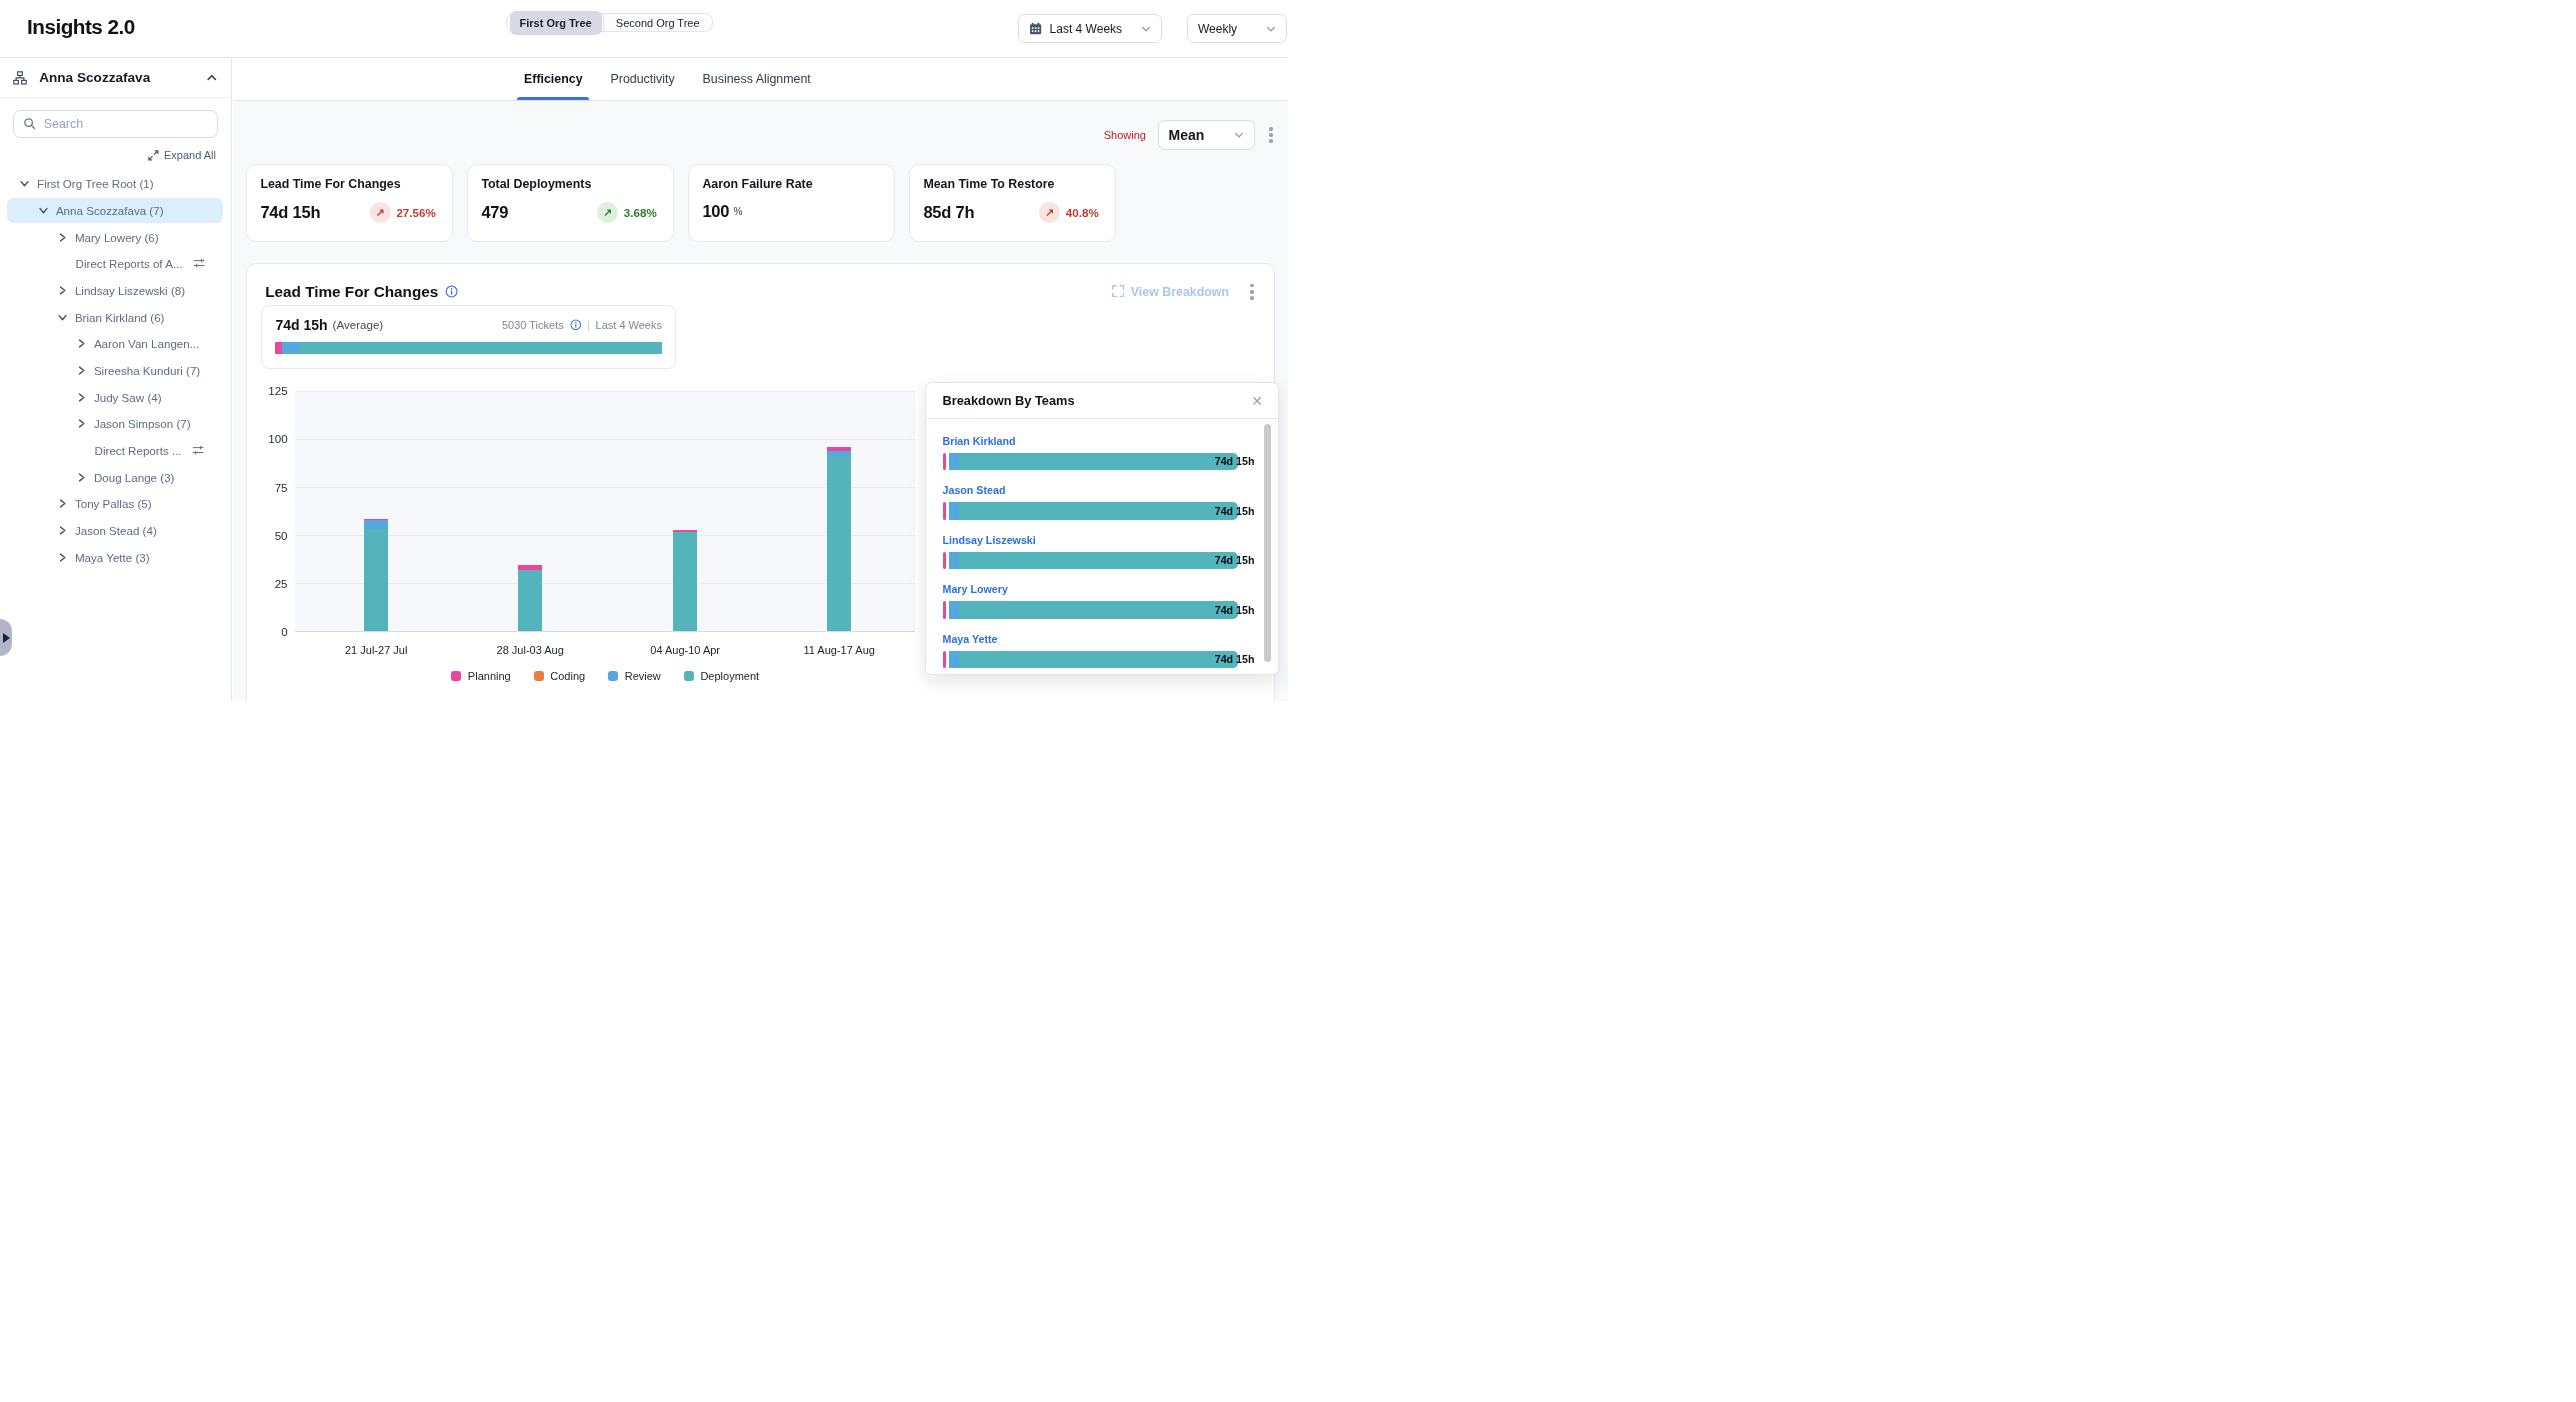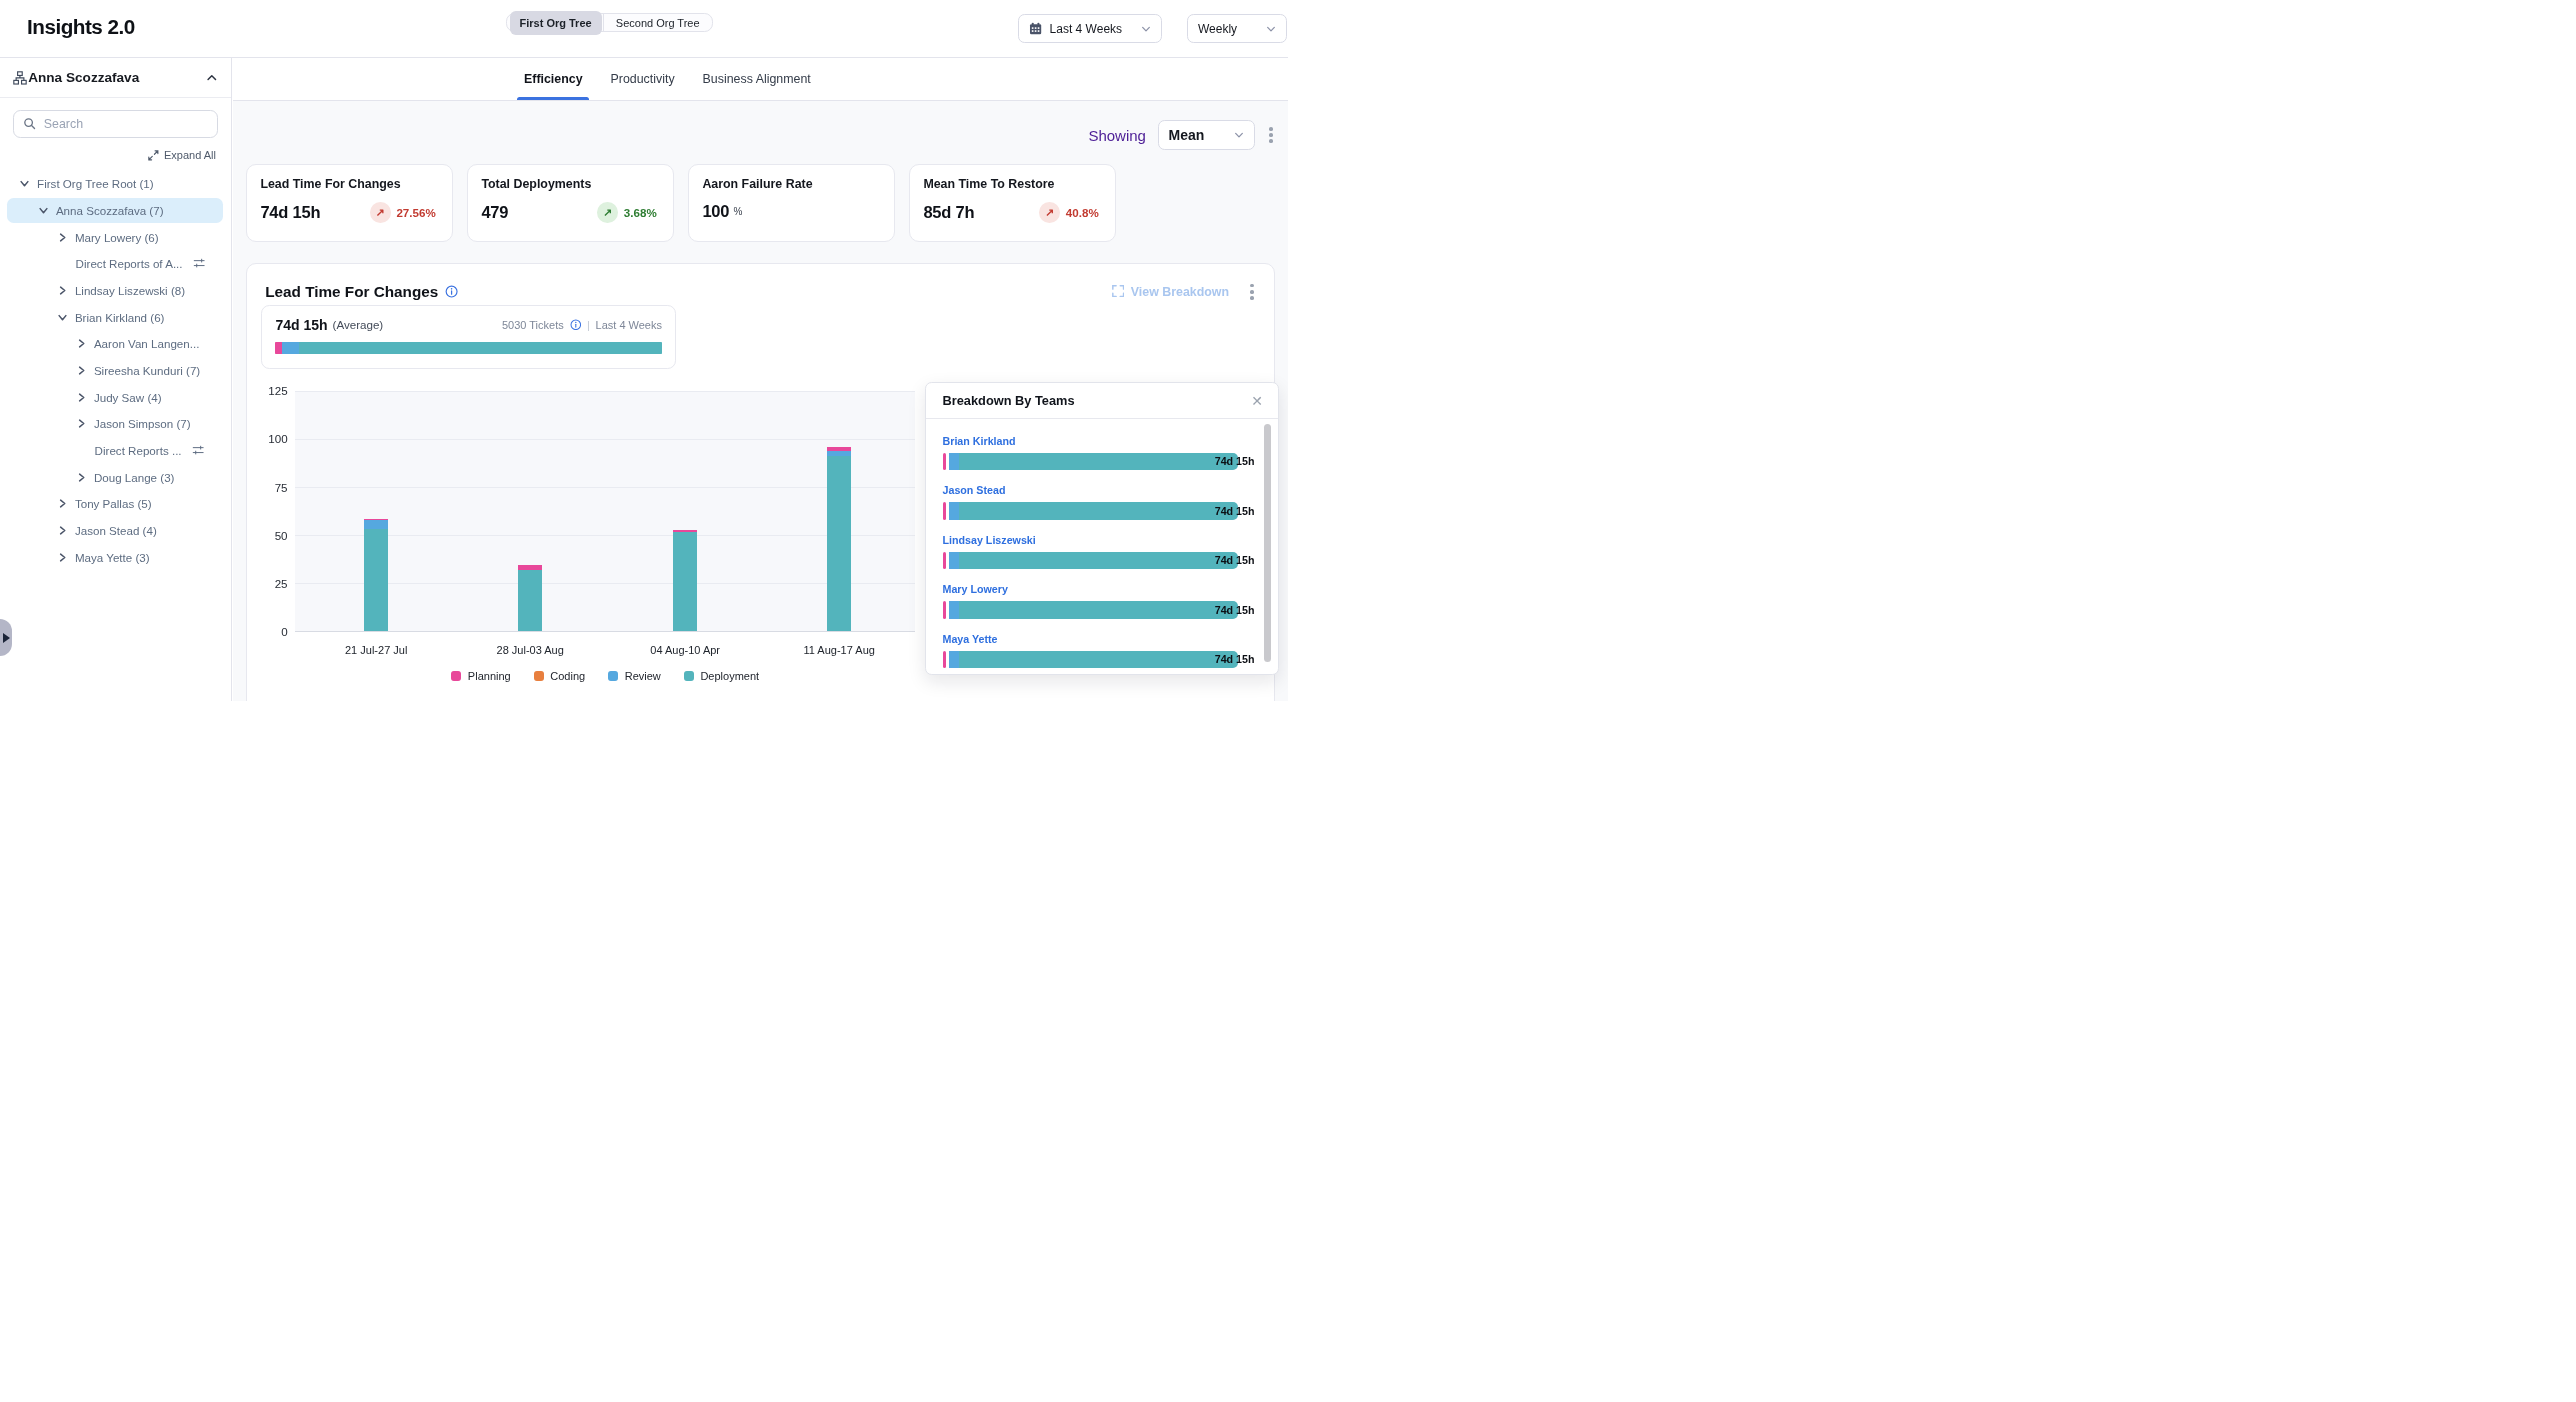--- a/index.html
+++ b/index.html
@@ -18,21 +18,21 @@
   .toggle-btn { height:24px; display:flex; align-items:center; padding:0 10px; border-radius:5.8px; font-size:11px; color:#1c2128; cursor:pointer; white-space:nowrap; }
   .toggle-btn.selected { background:#d8d9e3; font-weight:bold; }
   .toggle-sep { width:0.8px; height:19px; background:#e2e3eb; margin:0 1.7px; }
   .hdr-select { position:absolute; top:14px; height:29px; display:flex; align-items:center; gap:7.4px; padding:0 10px; background:#fff; border:0.8px solid #d9dbe6; border-radius:6.6px; font-size:12px; color:#15181f; cursor:pointer; }
   .hdr-select .chev-dn { margin-left:auto; }
   .sel-range { left:1018px; width:144px; }
   .sel-gran  { left:1187px; width:100px; }
 
   
   .sidebar { position:absolute; top:58px; left:0; bottom:0; width:232px; background:#fff; border-right:0.8px solid #e3e4ec; z-index:5; overflow:hidden; }
-  .sb-head { height:40px; display:flex; align-items:center; gap:1px; padding:0 13.2px; border-bottom:0.8px solid #ebecf1; }
+  .sb-head { height:40px; display:flex; align-items:center; gap:12px; padding:0 13.2px; border-bottom:0.8px solid #ebecf1; }
   .sb-user { font-size:13.6px; font-weight:bold; color:#171a20; }
   .sb-collapse { margin-left:auto; cursor:pointer; }
   .sb-search { margin:11.6px 13.2px 3.3px; height:28px; display:flex; align-items:center; gap:7.4px; padding:0 9px; border:1.2px solid #d7dae3; border-radius:7.4px; }
   .sb-search input { border:none; outline:none; flex:1; font-size:12.4px; color:#2a3240; font-family:inherit; background:transparent; }
   .sb-search input::placeholder { color:#9aa3b4; }
   .expand-all { display:flex; justify-content:flex-end; align-items:center; gap:5px; padding:8.3px 15px 5px 0; font-size:11px; color:#4f5a6b; cursor:pointer; }
   .tree { margin-top:5px; }
   .tree-item { height:25px; display:flex; align-items:center; margin:0 8.3px 1.7px 6.6px; border-radius:6.6px; font-size:11.6px; color:#5d6c81; cursor:pointer; white-space:nowrap; }
   .tree-item.selected { background:#dbeefb; }
   .tree-item .chev { margin-right:8.3px; flex:0 0 auto; }
@@ -47,21 +47,21 @@
   .tabs { position:absolute; left:291px; top:0; height:100%; display:flex; gap:28px; }
   .tab { position:relative; display:flex; align-items:center; font-size:12.4px; color:#343c49; cursor:pointer; }
   .tab.active { color:#10131a; font-weight:bold; }
   .tab.active::after { content:""; position:absolute; left:-6.6px; right:-6.6px; bottom:0; height:2.9px; border-radius:2.5px 2.5px 0 0; background:#3b72e0; }
 
   .dora-head { position:absolute; left:13.2px; top:50px; display:flex; gap:11.6px; align-items:center; }
   .dora-icon { width:37px; height:37px; border-radius:50%; background:linear-gradient(145deg,#6d95ee,#2f62d9); box-shadow:0 0 0 4.1px rgba(88,122,226,.16); display:flex; align-items:center; justify-content:center; }
   .dora-title { font-size:15.7px; font-weight:bold; color:#0f1218; margin-bottom:3.3px; }
   .dora-sub { font-size:11px; color:#6b7384; }
   .showing-wrap { position:absolute; right:11.6px; top:62px; display:flex; align-items:center; gap:11.6px; }
-  .showing-label { font-size:15px; color:#4c1d95; }
+  .showing-label { font-size:11px; color:#b91c1c; }
   .showing-select { width:97px; height:30px; display:flex; align-items:center; padding:0 10px; gap:3px; background:#fff; border:0.8px solid #d9dbe6; border-radius:6.6px; font-size:14px; font-weight:bold; color:#14171e; cursor:pointer; }
   .showing-select .chev-dn { margin-left:auto; }
   .kebab { display:flex; flex-direction:column; align-items:center; gap:2.5px; padding:3.3px; cursor:pointer; }
   .kebab i { width:3.7px; height:3.7px; border-radius:50%; background:#9aa2af; }
 
   .cards-row { position:absolute; left:13.2px; top:106px; display:flex; gap:14px; }
   .metric-card { width:207px; height:78px; background:#fff; border:0.8px solid #e7e8ef; border-radius:10px; padding:12.4px 13.2px; }
   .mc-title { font-size:12.4px; font-weight:bold; color:#14171e; margin-bottom:10.7px; white-space:nowrap; }
   .mc-row { display:flex; align-items:center; }
   .mc-value { font-size:16.5px; font-weight:bold; color:#0f1218; letter-spacing:-0.2px; }

